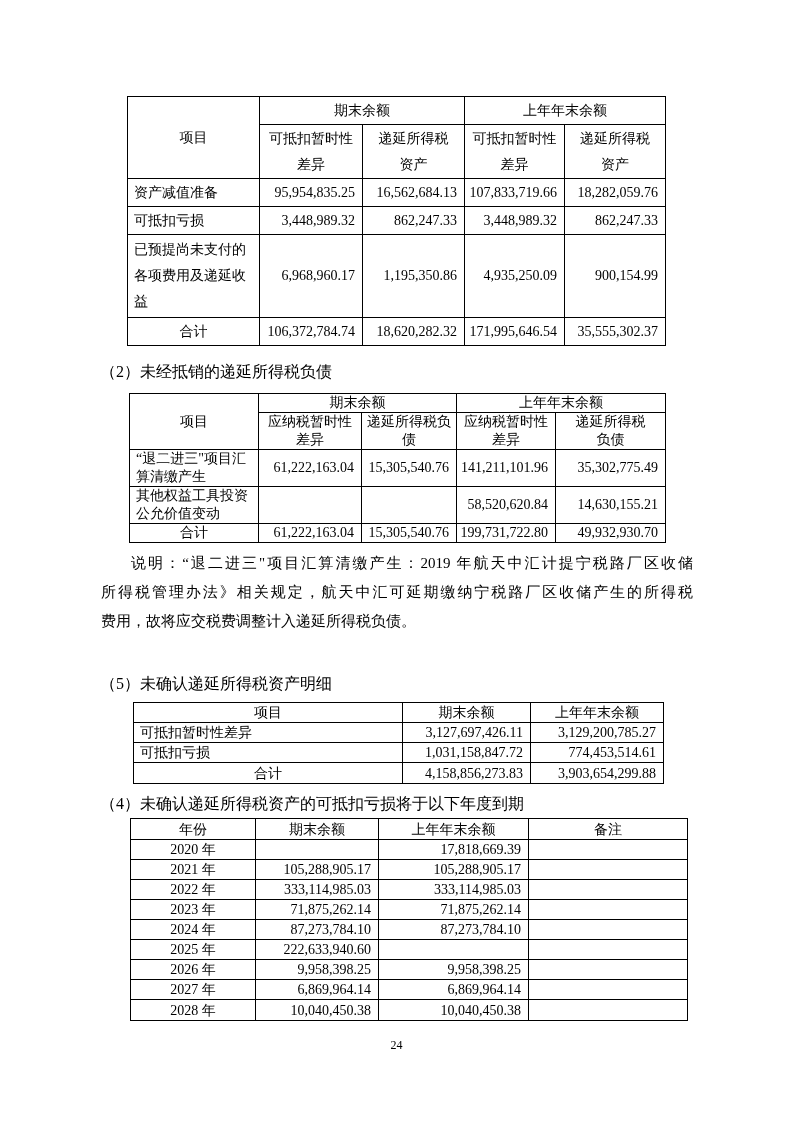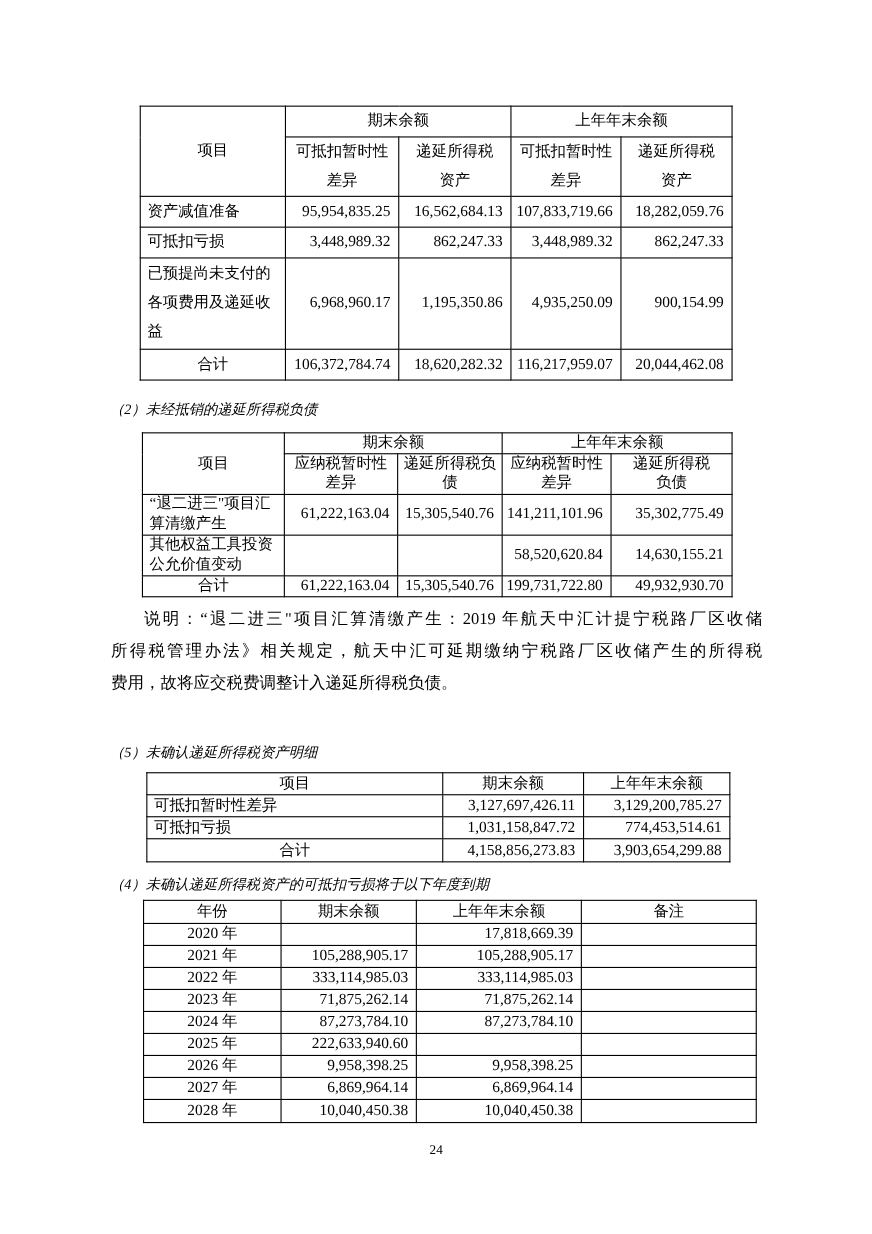--- a/index.html
+++ b/index.html
@@ -17,21 +17,21 @@
     border:1px solid #000; vertical-align:middle; overflow:hidden;
     word-break:break-all;
   }
   #t1 td { line-height:26px; }
   #t2 td { line-height:18px; }
   #t3 td, #t4 td { line-height:19px; }
   td.c { text-align:center; }
   td.l { text-align:left; padding-left:6px; padding-right:5px; }
   td.r { text-align:right; padding-right:7px; }
   .heading {
-    position:absolute; font-size:13px; line-height:20px; white-space:nowrap;font-style:italic;
+    position:absolute; font-size:16px; line-height:20px; white-space:nowrap;
   }
   .note { position:absolute; left:101px; top:549px; width:592px; font-size:15px; }
   .note .ln { height:29px; line-height:29px; }
   .note .ln.just { text-align:justify; text-align-last:justify; }
   .note .ln.first { text-indent:2em; }
   .pagenum {
     position:absolute; top:1038px; left:0; width:793px;
     text-align:center; font-size:12px;
   }
 </style>
@@ -90,22 +90,22 @@
         <td class="l">已预提尚未支付的各项费用及递延收益</td>
         <td class="r">6,968,960.17</td>
         <td class="r">1,195,350.86</td>
         <td class="r">4,935,250.09</td>
         <td class="r">900,154.99</td>
       </tr>
       <tr style="height:28px;">
         <td class="c">合计</td>
         <td class="r">106,372,784.74</td>
         <td class="r">18,620,282.32</td>
-        <td class="r">116,217,959.07</td>
-        <td class="r">20,044,462.08</td>
+        <td class="r">171,995,646.54</td>
+        <td class="r">35,555,302.37</td>
       </tr>
     </tbody>
   </table>
 
   <div class="heading" style="left:100px; top:362px;">（2）未经抵销的递延所得税负债</div>
 
   <table class="tbl" id="t2" style="left:129px; top:393px; width:536px;">
     <colgroup>
       <col style="width:129px">
         <col style="width:103px">

